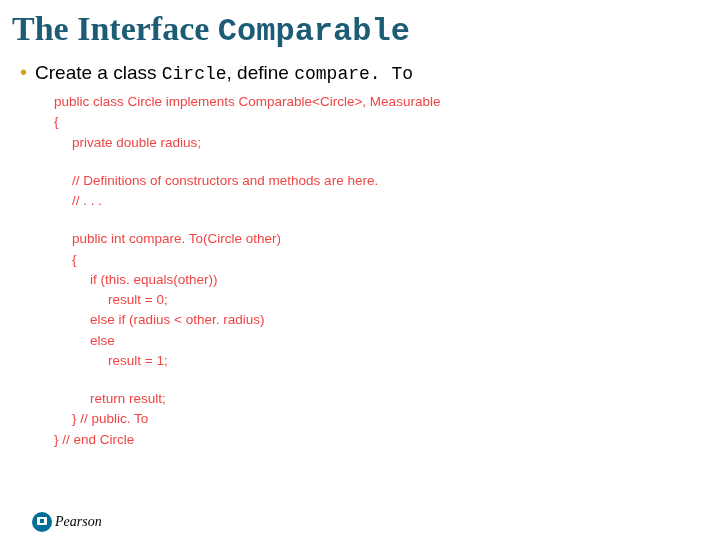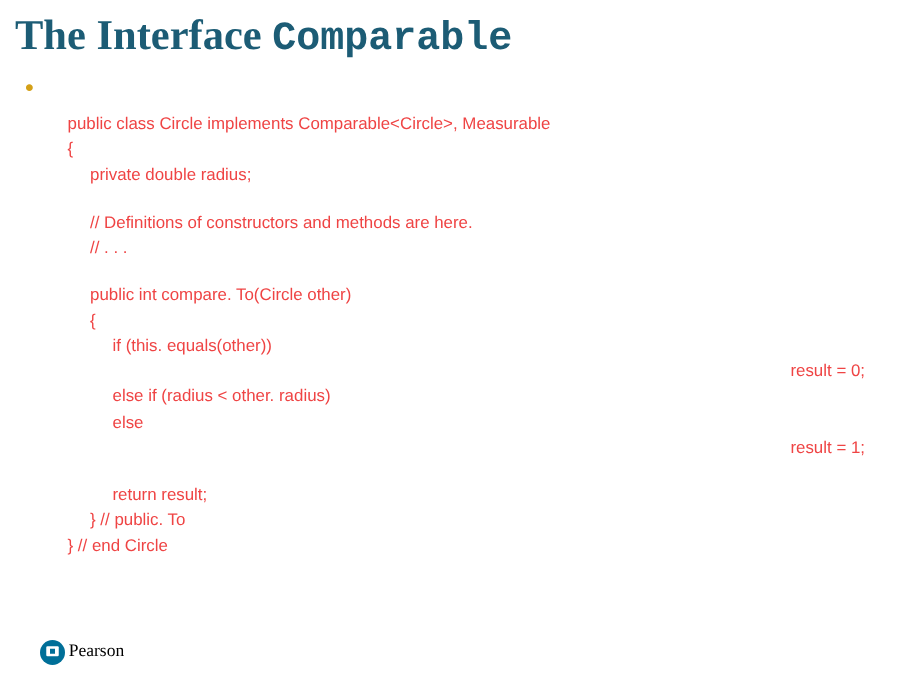--- a/index.html
+++ b/index.html
@@ -48,30 +48,31 @@
     font-size: 18px;
   }
   .code-block {
     margin-left: 42px;
     font-size: 13.5px;
     line-height: 1.5;
     color: #ef4444;
   }
   .code-block .i1 { padding-left: 18px; }
   .code-block .i2 { padding-left: 36px; }
-  .code-block .i3 { padding-left: 54px; text-align: right; }
+  .code-block .i3 { padding-left: 54px; }
   .code-block .br { height: 18px; }
   .footer {
     position: absolute;
     bottom: 8px;
     left: 0;
     right: 16px;
     display: flex;
     align-items: flex-end;
     padding: 0 20px 0 32px;
+    font-style: italic;
   }
   .logo {
     display: flex;
     align-items: center;
     gap: 3px;
   }
   .logo-circle {
     width: 20px;
     height: 20px;
     border-radius: 50%;
@@ -112,20 +113,23 @@
 </head>
 <body>
 
 <div class="slide">
   <h1 class="title">
     <span>The Interface </span><span class="mono">Comparable</span>
   </h1>
 
   <div class="bullet-line">
     <span class="bullet">•</span>
+    <span class="bullet-text">
+      <span>Create a class </span><span class="mono">Circle</span><span>, define </span><span class="mono">compare. To</span>
+    </span>
   </div>
 
   <div class="code-block">
     <div>public class Circle implements Comparable&lt;Circle&gt;, Measurable</div>
     <div>{</div>
     <div class="i1">private double radius;</div>
     <div class="br"></div>
     <div class="i1">// Definitions of constructors and methods are here.</div>
     <div class="i1">// . . .</div>
     <div class="br"></div>

